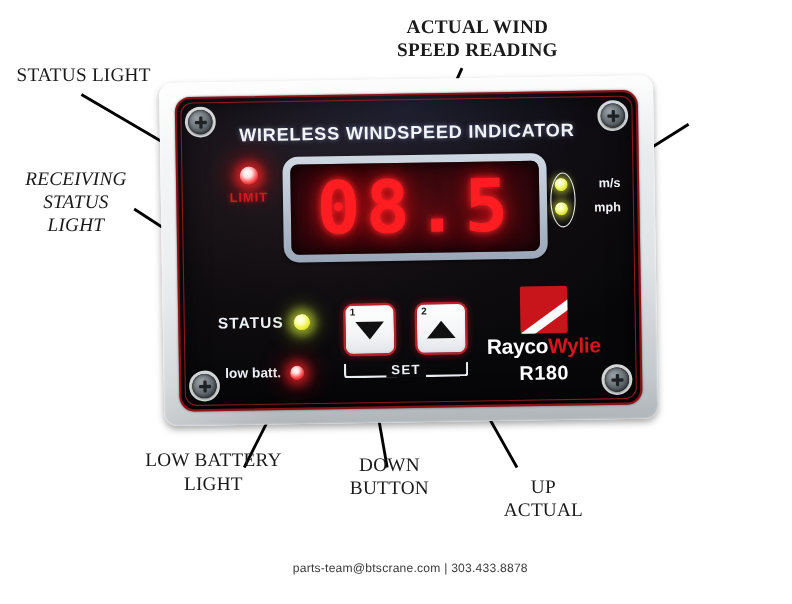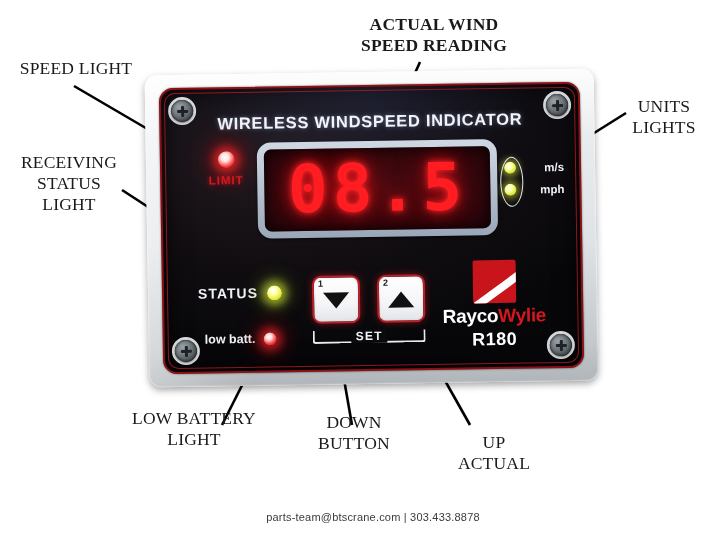--- a/index.html
+++ b/index.html
@@ -346,29 +346,27 @@
 
       <div class="logo">
         <div class="logo-mark"></div>
         <div class="logo-text"><span class="a">Rayco</span><span class="b">Wylie</span></div>
         <div class="logo-model">R180</div>
       </div>
 
     </div>
   </div>
 
-  <div class="callout" style="left:6px;top:58px;width:140px;">SPEED LIGHT</div>
+  <div class="callout" style="left:6px;top:58px;width:140px;">STATUS LIGHT</div>
 
   <div class="callout" style="left:334px;top:14px;width:200px;font-weight:bold;">ACTUAL WIND
 SPEED READING</div>
 
-  <div class="callout" style="left:610px;top:96px;width:108px;">UNITS
-LIGHTS</div>
-
-  <div class="callout" style="left:4px;top:152px;width:130px;">RECEIVING
+
+  <div class="callout" style="left:4px;top:152px;width:130px;font-style:italic;">RECEIVING
 STATUS
 LIGHT</div>
 
   <div class="callout" style="left:104px;top:408px;width:180px;">LOW BATTERY
 LIGHT</div>
 
   <div class="callout" style="left:294px;top:412px;width:120px;">DOWN
 BUTTON</div>
 
   <div class="callout" style="left:434px;top:432px;width:120px;">UP

